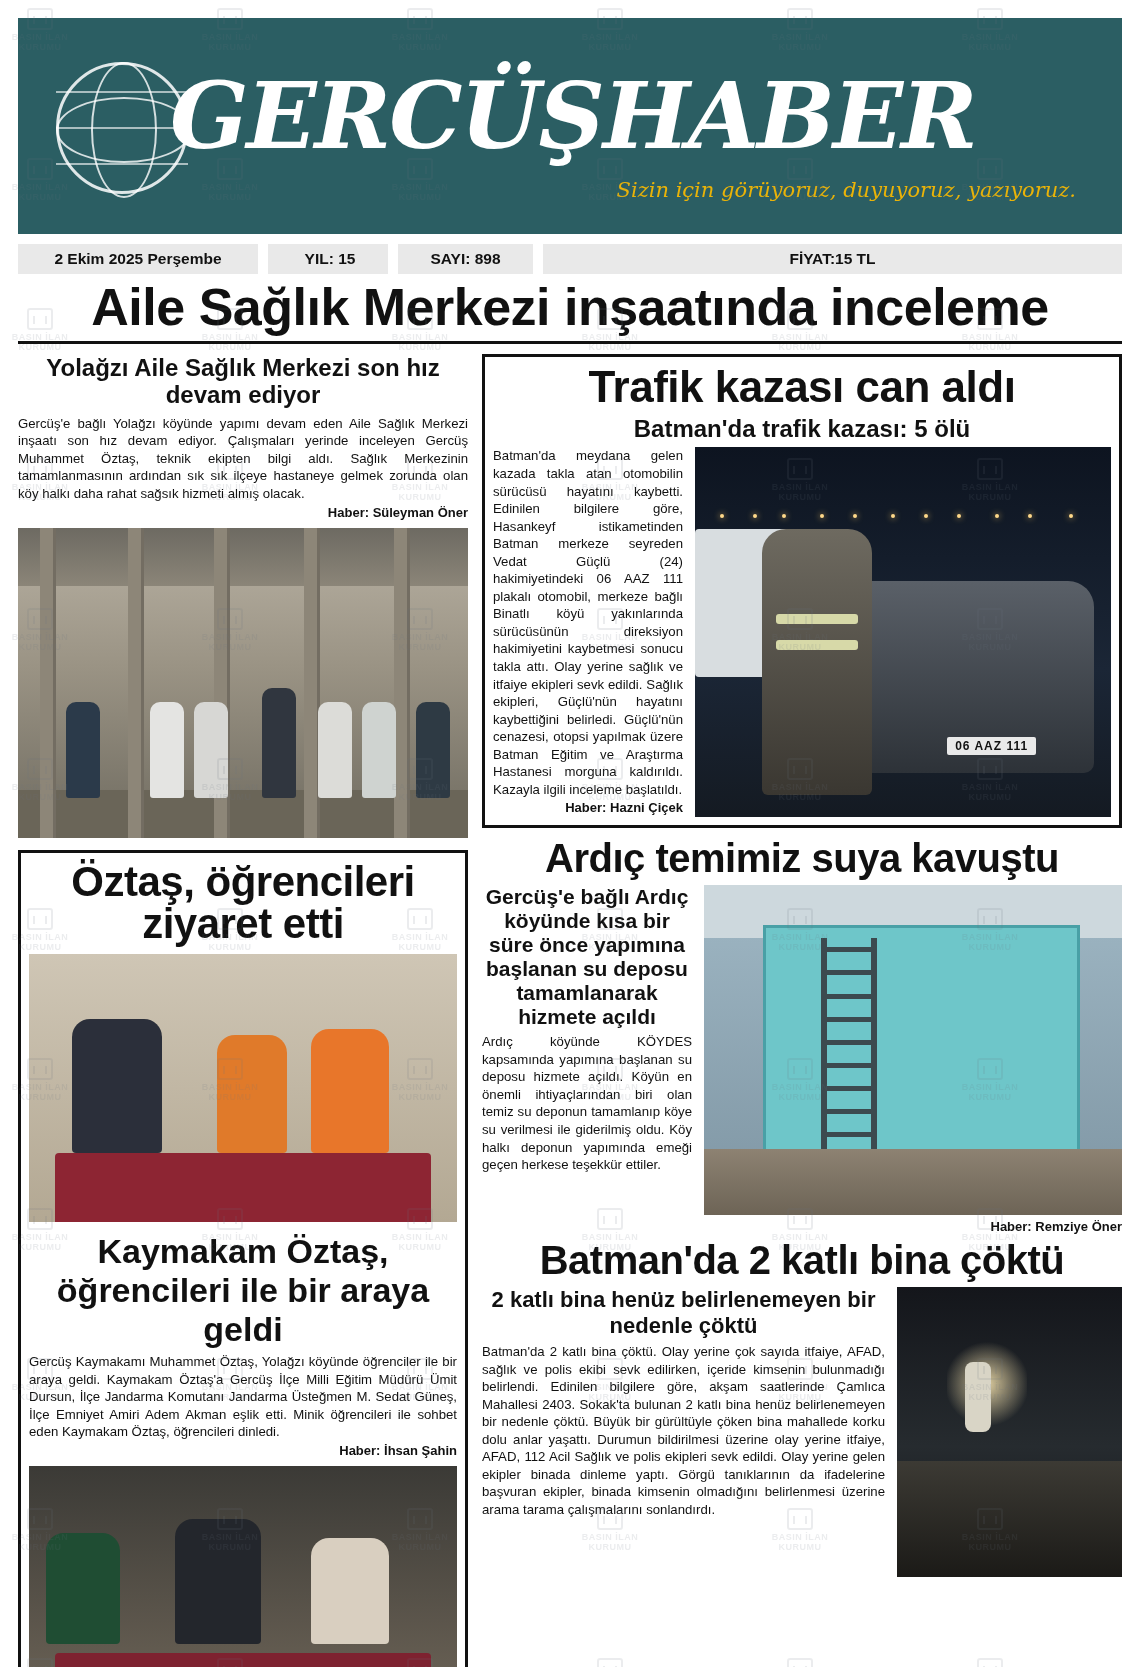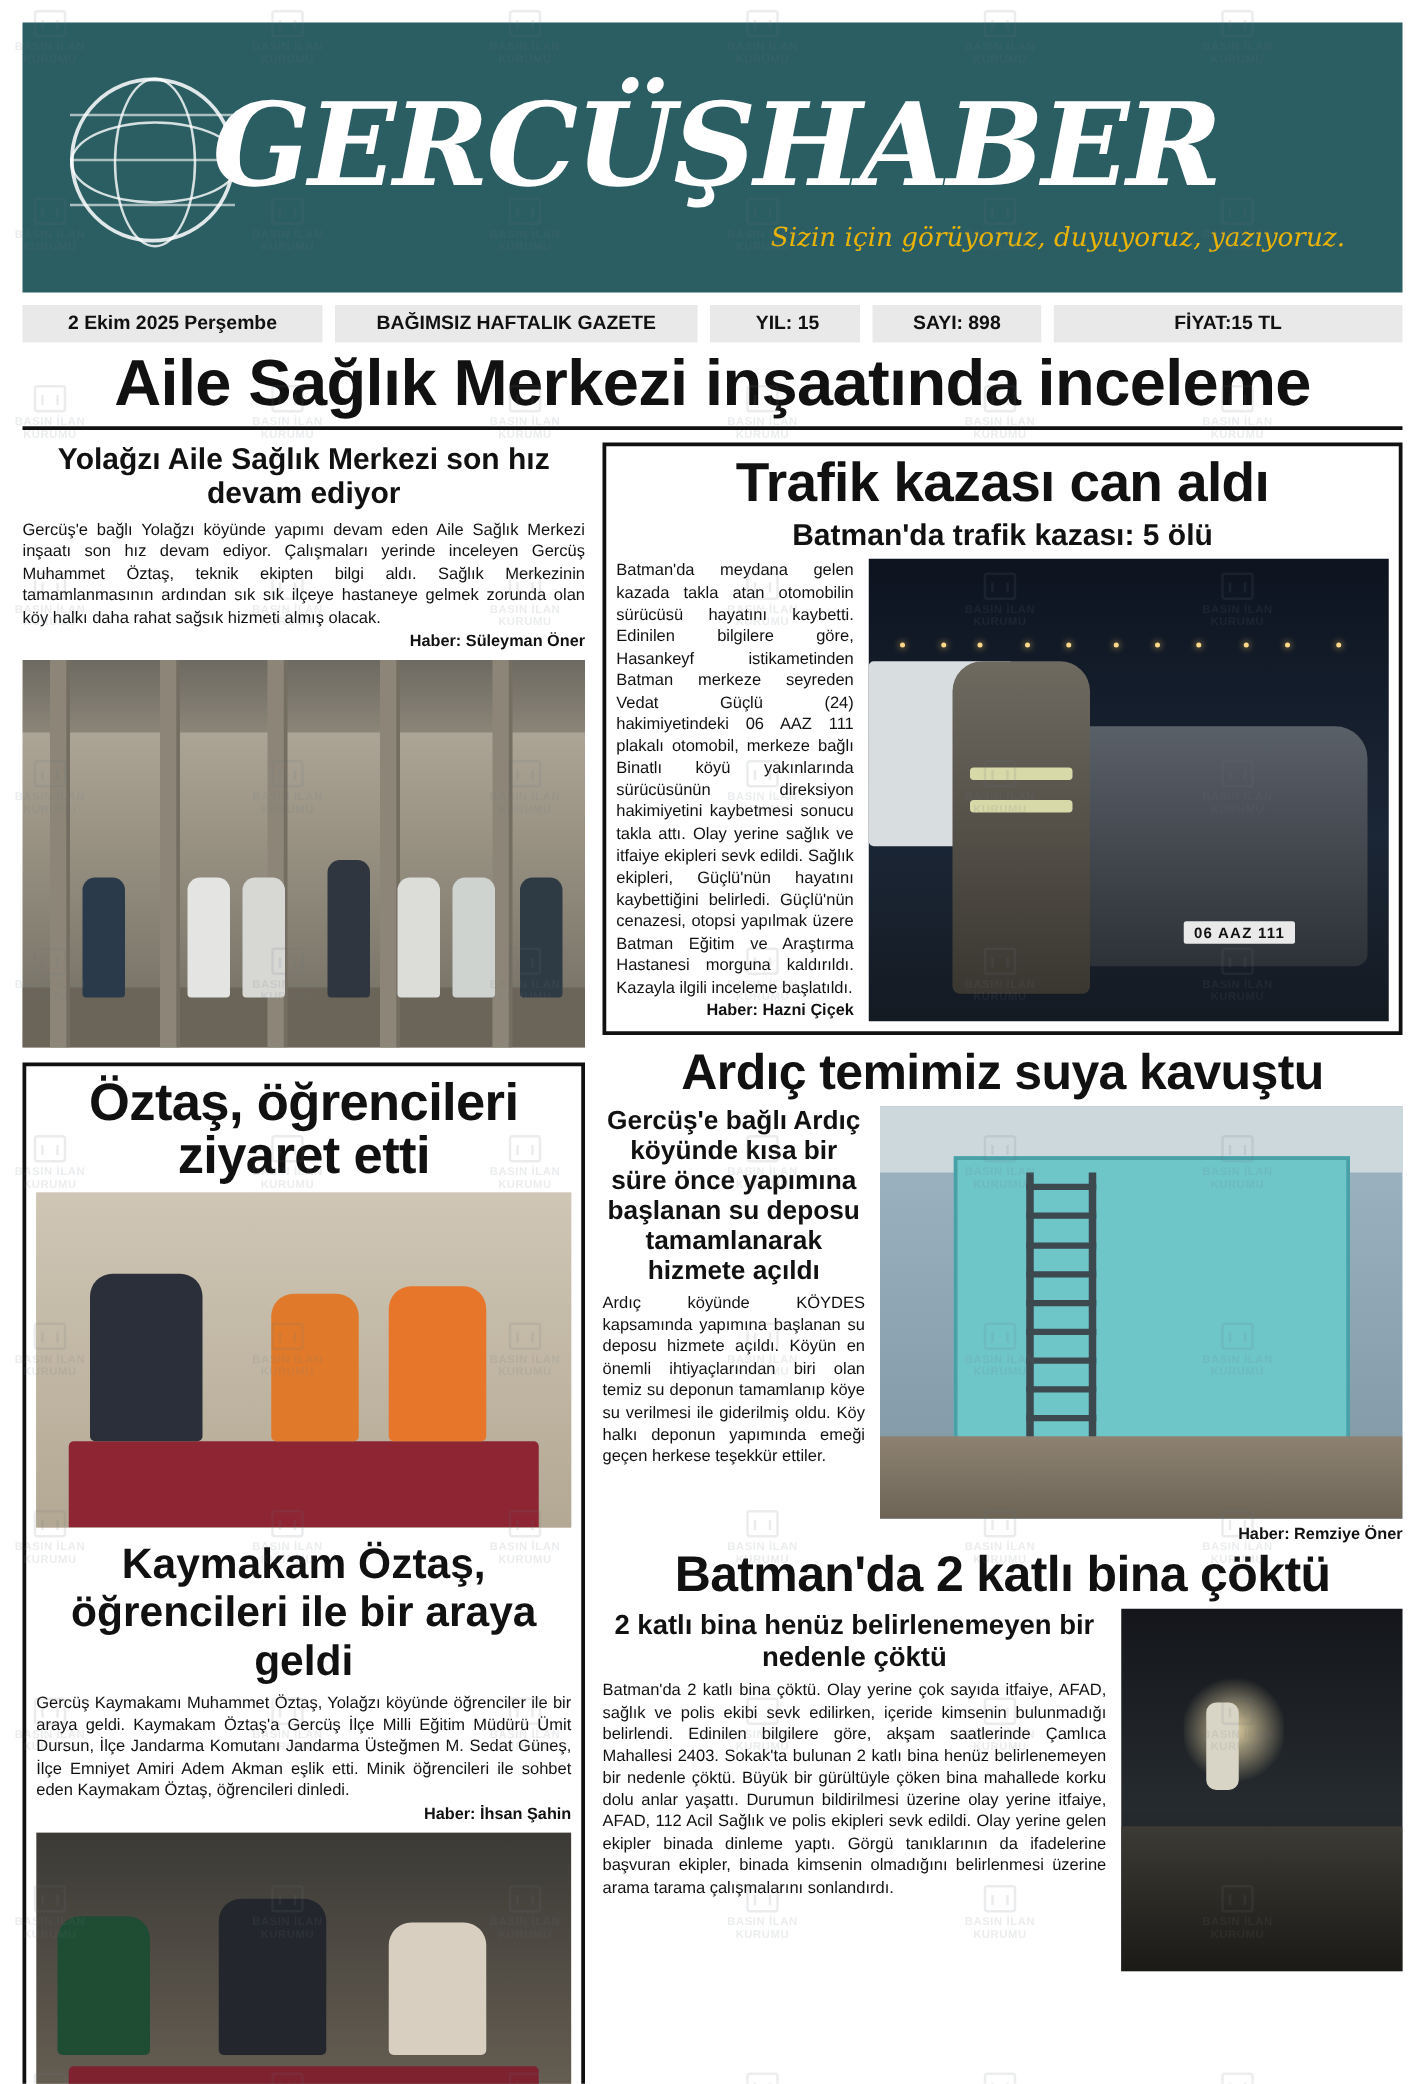--- a/index.html
+++ b/index.html
@@ -255,21 +255,20 @@
         <span style="top:62px"></span>
         <span style="top:98px"></span>
       </div>
     </div>
     <div class="masthead-title">GERCÜŞHABER</div>
     <div class="masthead-slogan">Sizin için görüyoruz, duyuyoruz, yazıyoruz.</div>
   </div>
 
   <div class="infobar">
     <div class="cell date">2 Ekim 2025 Perşembe</div>
-    <div class="cell kind">BAĞIMSIZ HAFTALIK GAZETE</div>
     <div class="cell year">YIL: 15</div>
     <div class="cell issue">SAYI: 898</div>
     <div class="cell price">FİYAT:15 TL</div>
   </div>
 
   <div class="lead-headline">Aile Sağlık Merkezi inşaatında inceleme</div>
 
   <div class="cols">
 
     <div class="col-left">

